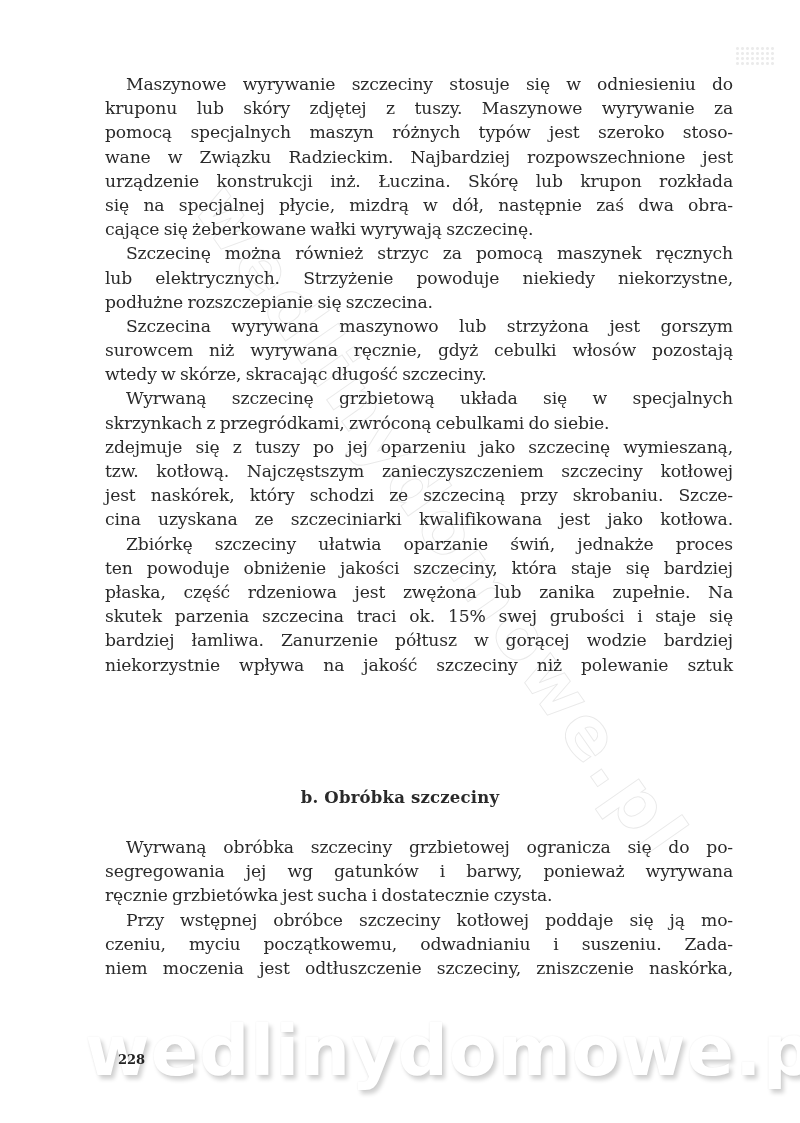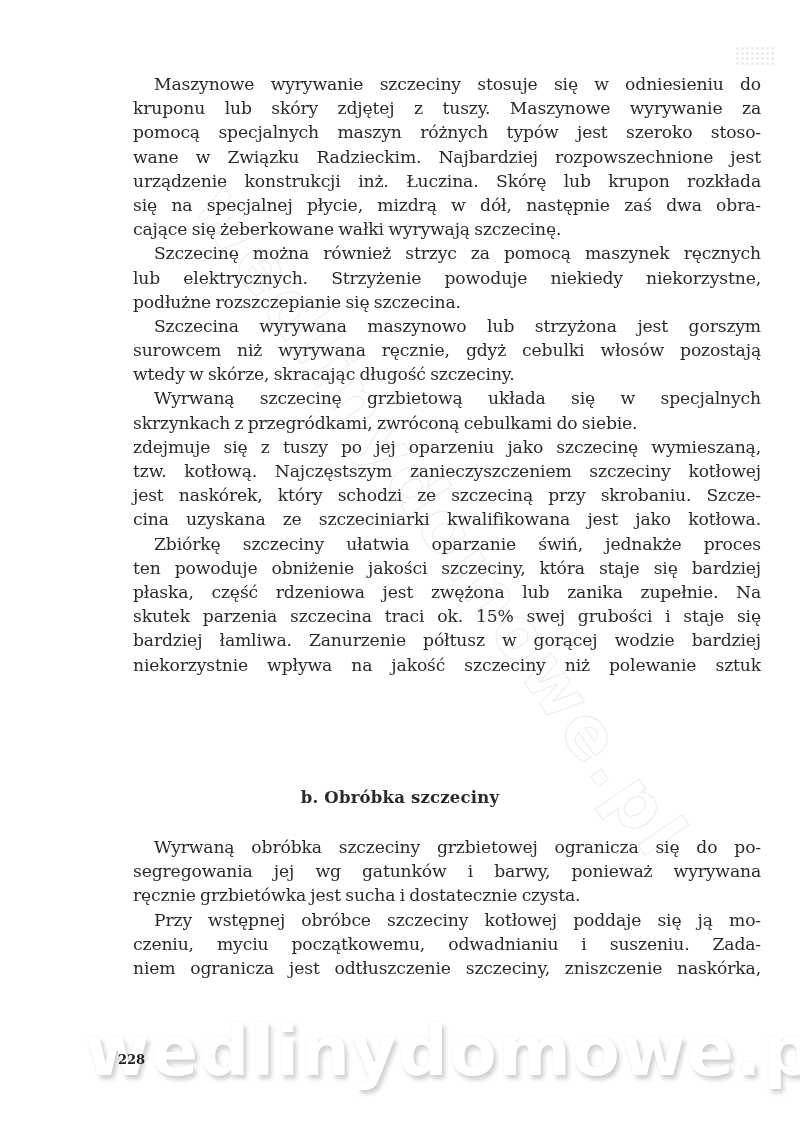--- a/index.html
+++ b/index.html
@@ -1,21 +1,21 @@
 <!DOCTYPE html>
 <html><head>
 <meta charset="utf-8">
 <style>
   html, body { margin: 0; padding: 0; }
   body {
     width: 800px; height: 1123px; background: #ffffff; position: relative; overflow: hidden;
     font-family: "DejaVu Serif", "Liberation Serif", serif; color: #2a2a2a;
   }
   .page { position: absolute; left: 0; top: 0; width: 800px; height: 1123px; }
-  .text-block { position: absolute; left: 133px; width: 628px; }
+  .text-block { position: absolute; left: 105px; width: 628px; }
   .line {
     display: block; height: 24.2px; line-height: 24.2px; font-size: 17.2px;
     white-space: nowrap; text-align: justify; text-align-last: justify;
     letter-spacing: -0.15px; word-spacing: -1px;
   }
   .line.indent { padding-left: 21px; }
   .line.last { text-align-last: left; }
   #block1 { top: 72px; }
   #block2 { top: 835px; }
   .heading {
@@ -75,18 +75,18 @@
   </div>
 
   <div class="heading">b. Obróbka szczeciny</div>
 
   <div class="text-block" id="block2">
     <span class="line indent">Wyrwaną obróbka szczeciny grzbietowej ogranicza się do po-</span>
     <span class="line">segregowania jej wg gatunków i barwy, ponieważ wyrywana</span>
     <span class="line last">ręcznie grzbietówka jest sucha i dostatecznie czysta.</span>
     <span class="line indent">Przy wstępnej obróbce szczeciny kotłowej poddaje się ją mo-</span>
     <span class="line">czeniu, myciu początkowemu, odwadnianiu i suszeniu. Zada-</span>
-    <span class="line">niem ogranicza jest odtłuszczenie szczeciny, zniszczenie naskórka,</span>
+    <span class="line">niem moczenia jest odtłuszczenie szczeciny, zniszczenie naskórka,</span>
   </div>
 
   <div class="wm-bottom">wedlinydomowe.pl</div>
   <div class="page-number">228</div>
 </div>
 
 </body></html>

